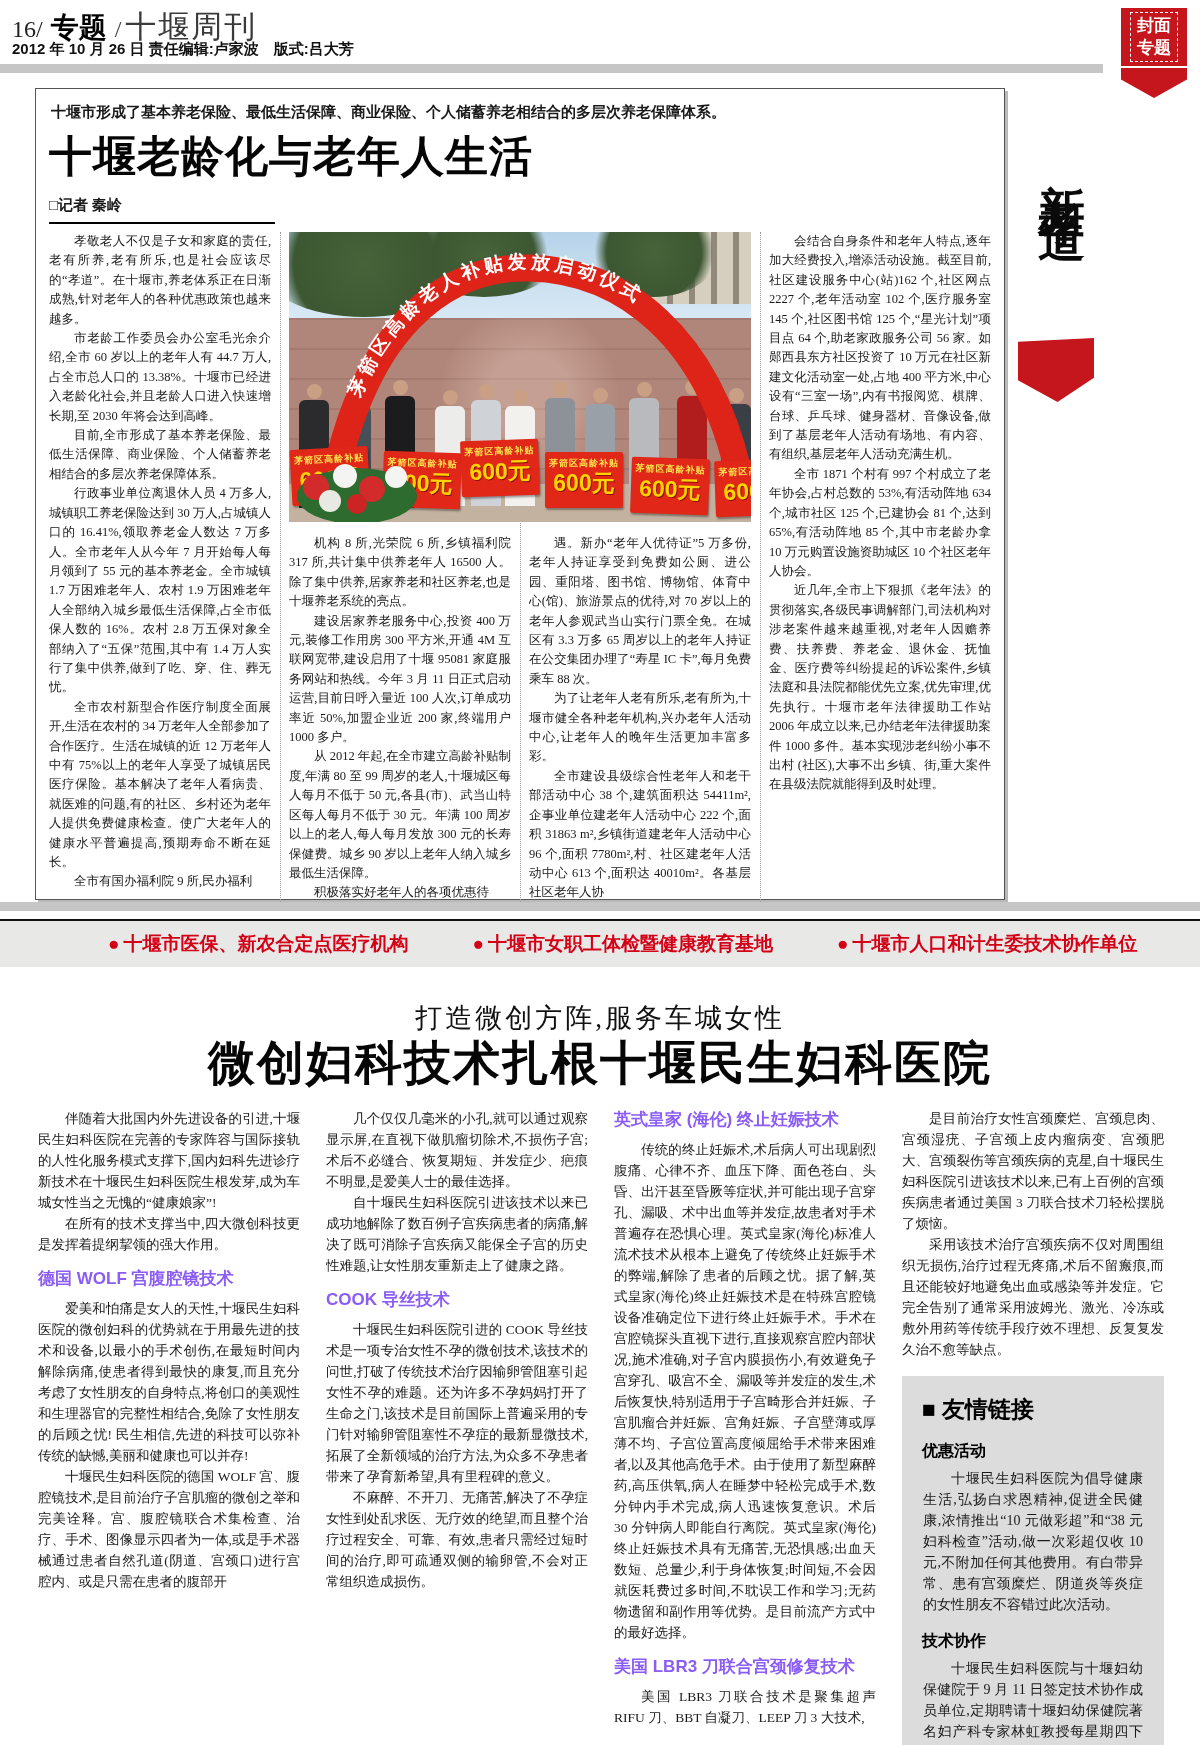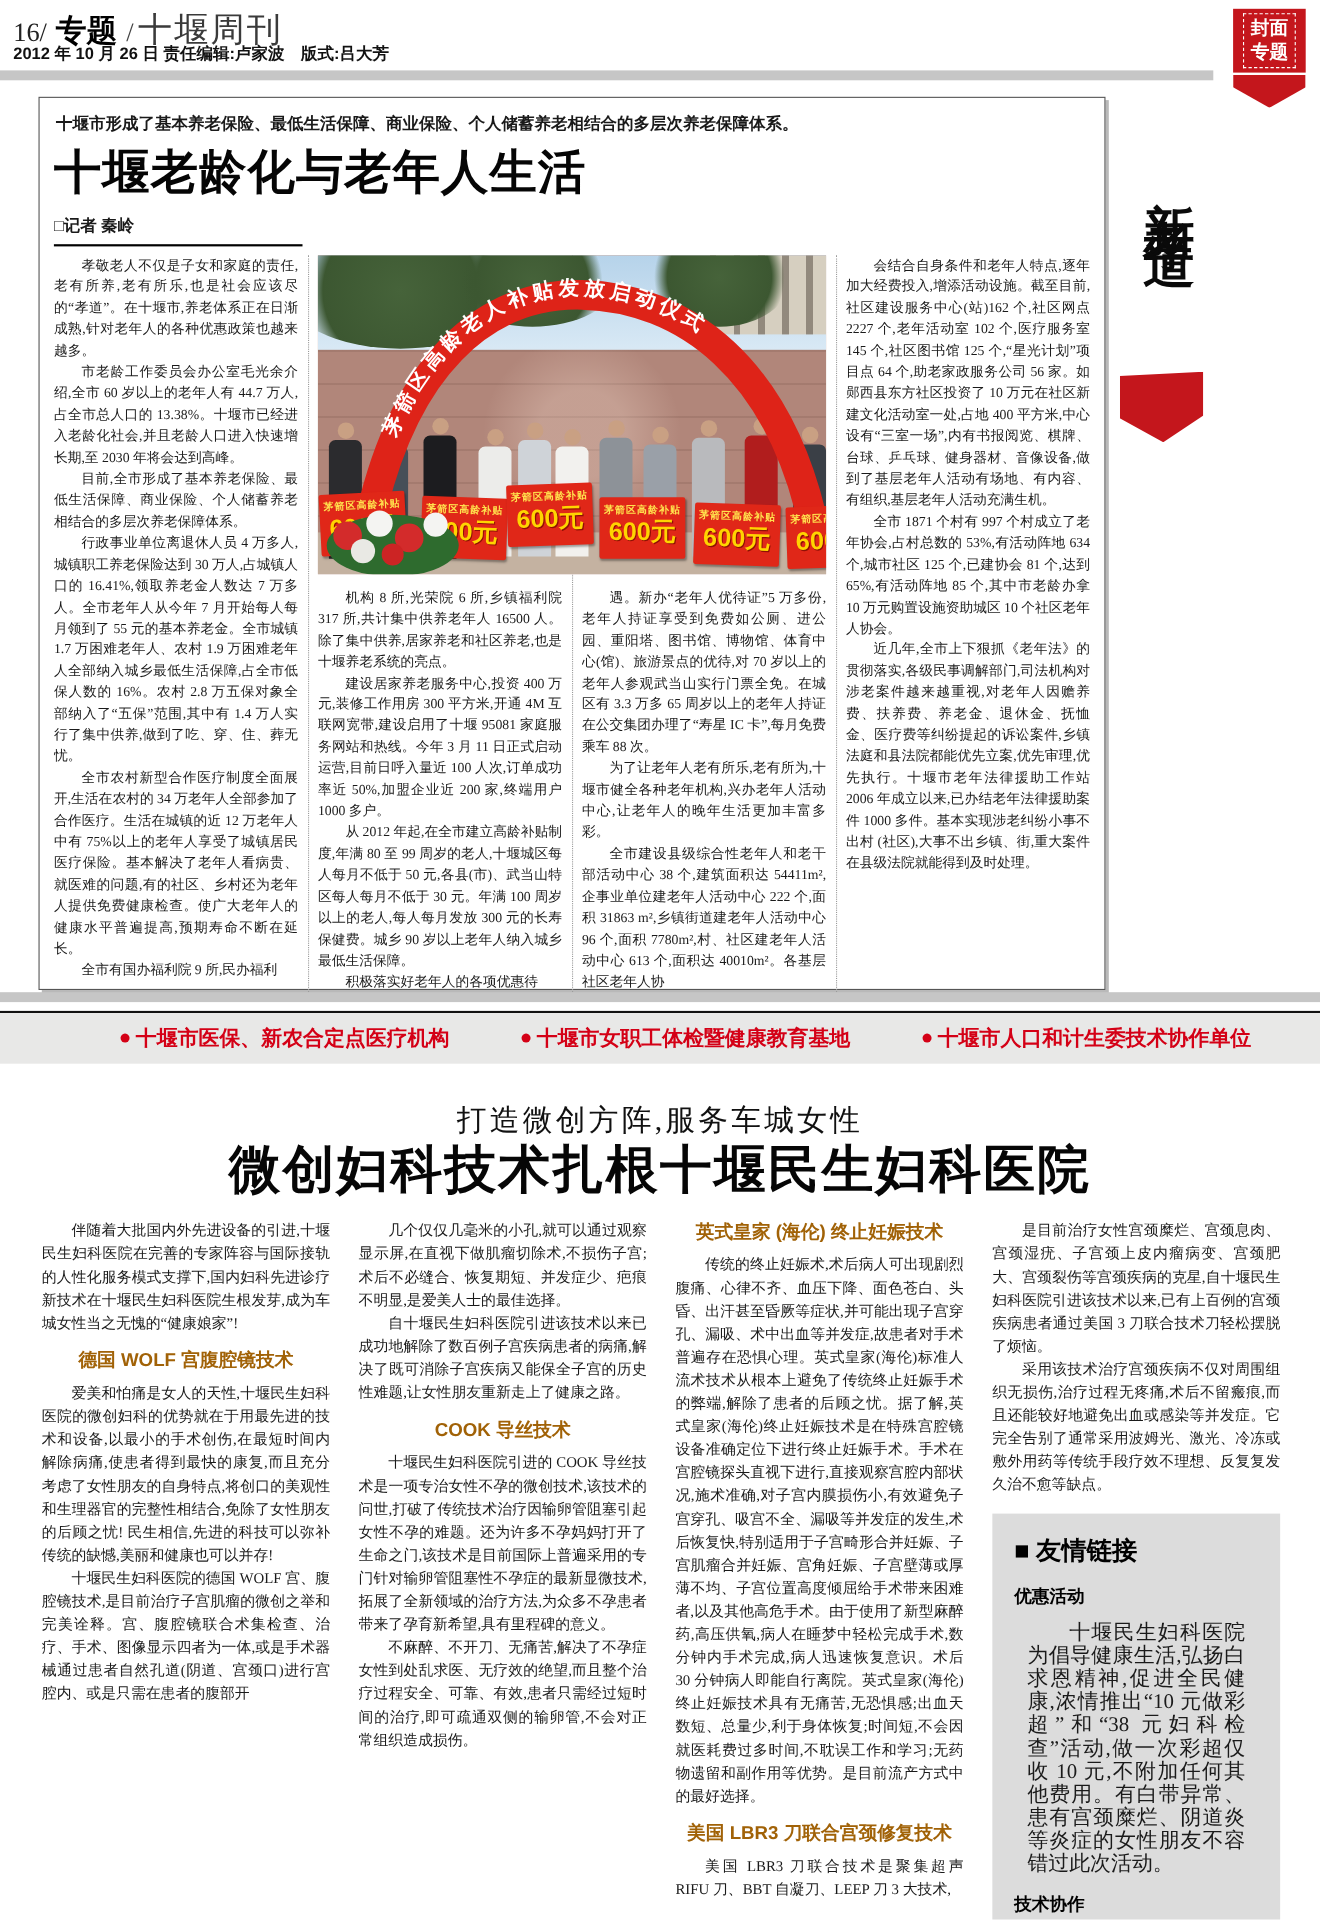--- a/index.html
+++ b/index.html
@@ -65,28 +65,28 @@
         font-family:"Liberation Sans",sans-serif;font-weight:bold;font-size:19px;color:#d40016;}
   .bullet-item{display:flex;align-items:center;gap:4px;white-space:nowrap;}
   .kicker{position:absolute;left:0;top:1000px;width:1200px;text-align:center;font-size:27px;
         letter-spacing:3px;color:#111;}
   .adhead{position:absolute;left:0;top:1032px;width:1200px;text-align:center;font-size:47px;
         font-weight:bold;font-family:"Liberation Sans",sans-serif;letter-spacing:2px;color:#060606;}
   .adbody{position:absolute;left:38px;top:1108px;width:1126px;height:637px;display:flex;gap:26px;overflow:hidden;}
   .adcol{flex:1;overflow:hidden;}
   .adcol p{font-size:13.5px;line-height:21px;text-align:justify;text-indent:2em;margin:0;}
   .adcol h3{font-size:17px;font-family:"Liberation Sans",sans-serif;font-weight:bold;
-        text-align:center;margin:12px 0 8px;color:#a16207;}
+        text-align:left;margin:12px 0 8px;color:#8b5cf6;}
   .col4wrap{display:flex;flex-direction:column;}
   .linksbox{background:#dcdcdc;margin-top:16px;padding:18px 20px;flex:1;box-sizing:border-box;}
   .lb-title{font-size:23px;font-weight:bold;font-family:"Liberation Sans",sans-serif;display:flex;
         align-items:center;gap:6px;color:#000;}
   .lb-sub{font-size:16px;font-weight:bold;font-family:"Liberation Sans",sans-serif;text-align:left;
         margin:16px 0 6px;color:#000;}
-  .linksbox p{font-size:19px;line-height:21px;text-align:justify;text-indent:2em;margin:12px;}
+  .linksbox p{font-size:14px;line-height:21px;text-align:justify;text-indent:2em;margin:1px;}
 </style>
 </head>
 <body>
 
 <div class="page">
 
   <div class="hdr">
     <span class="pgno">16/</span>
     <span class="sec">专题</span>
     <span class="slash">/</span>
@@ -259,20 +259,21 @@
       <span>十堰市人口和计生委技术协作单位</span>
     </div>
   </div>
 
   <div class="kicker">打造微创方阵,服务车城女性</div>
   <div class="adhead">微创妇科技术扎根十堰民生妇科医院</div>
 
   <div class="adbody">
     <div class="adcol">
       <p>伴随着大批国内外先进设备的引进,十堰民生妇科医院在完善的专家阵容与国际接轨的人性化服务模式支撑下,国内妇科先进诊疗新技术在十堰民生妇科医院生根发芽,成为车城女性当之无愧的“健康娘家”!</p>
+      <p>在所有的技术支撑当中,四大微创科技更是发挥着提纲挈领的强大作用。</p>
       <h3>德国 WOLF 宫腹腔镜技术</h3>
       <p>爱美和怕痛是女人的天性,十堰民生妇科医院的微创妇科的优势就在于用最先进的技术和设备,以最小的手术创伤,在最短时间内解除病痛,使患者得到最快的康复,而且充分考虑了女性朋友的自身特点,将创口的美观性和生理器官的完整性相结合,免除了女性朋友的后顾之忧! 民生相信,先进的科技可以弥补传统的缺憾,美丽和健康也可以并存!</p>
       <p>十堰民生妇科医院的德国 WOLF 宫、腹腔镜技术,是目前治疗子宫肌瘤的微创之举和完美诠释。宫、腹腔镜联合术集检查、治疗、手术、图像显示四者为一体,或是手术器械通过患者自然孔道(阴道、宫颈口)进行宫腔内、或是只需在患者的腹部开</p>
     </div>
 
     <div class="adcol">
       <p>几个仅仅几毫米的小孔,就可以通过观察显示屏,在直视下做肌瘤切除术,不损伤子宫;术后不必缝合、恢复期短、并发症少、疤痕不明显,是爱美人士的最佳选择。</p>
       <p>自十堰民生妇科医院引进该技术以来已成功地解除了数百例子宫疾病患者的病痛,解决了既可消除子宫疾病又能保全子宫的历史性难题,让女性朋友重新走上了健康之路。</p>
       <h3>COOK 导丝技术</h3>
       <p>十堰民生妇科医院引进的 COOK 导丝技术是一项专治女性不孕的微创技术,该技术的问世,打破了传统技术治疗因输卵管阻塞引起女性不孕的难题。还为许多不孕妈妈打开了生命之门,该技术是目前国际上普遍采用的专门针对输卵管阻塞性不孕症的最新显微技术,拓展了全新领域的治疗方法,为众多不孕患者带来了孕育新希望,具有里程碑的意义。</p>

